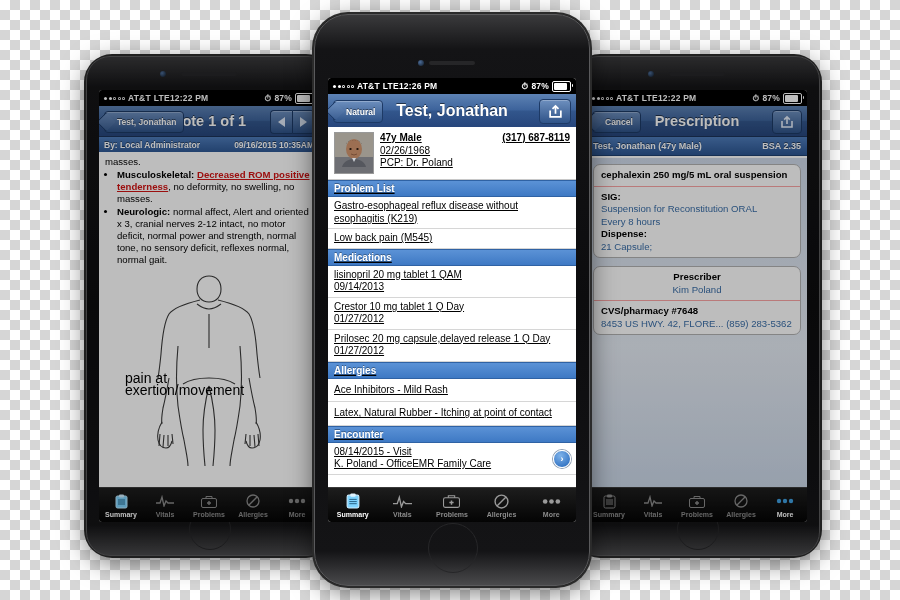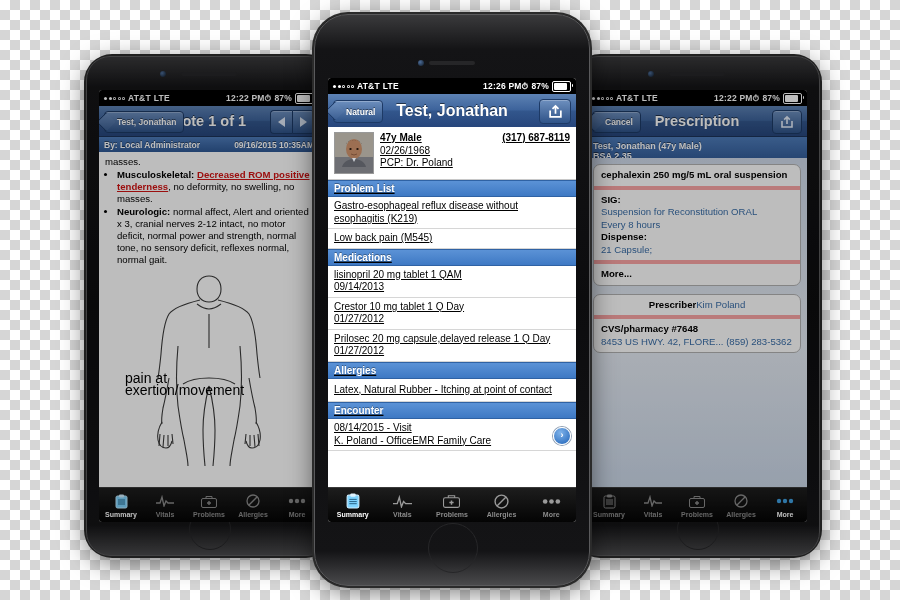--- a/index.html
+++ b/index.html
@@ -51,21 +51,21 @@
   #phone-center .camera{left:104px;top:46px;}
   #phone-center .home{left:50%;margin-left:-24px;bottom:13px;width:48px;height:48px;}
 
   
   .statusbar{height:16px;background:#000;color:#fff;display:flex;align-items:center;
              font-size:8.5px;font-weight:bold;padding:0 5px;letter-spacing:.2px;}
   .sb-left{display:flex;align-items:center;gap:3px;}
   .dots{display:flex;gap:1.5px;align-items:center;}
   .dots i{width:3px;height:3px;border-radius:50%;background:#fff;display:block;}
   .dots i.off{background:transparent;box-shadow:inset 0 0 0 .8px #fff;}
-  .sb-mid{flex:1;text-align:right;}
+  .sb-mid{flex:1;text-align:left;}
   .sb-right{display:flex;align-items:center;gap:3px;}
   .batt{width:15px;height:7px;border:1px solid #fff;border-radius:2px;position:relative;padding:1px;}
   .batt>span{display:block;height:100%;background:#fff;border-radius:1px;}
   .batt:after{content:"";position:absolute;right:-3px;top:2px;width:1.5px;height:3px;background:#fff;border-radius:0 1px 1px 0;}
 
   .navbar{height:30px;display:flex;align-items:center;justify-content:center;position:relative;
           background:linear-gradient(180deg,#5d82b4 0%,#3d639b 48%,#32568c 52%,#27467c 100%);
           border-bottom:1px solid #1b3258;color:#fff;}
   .navtitle{font-size:14.5px;font-weight:bold;text-shadow:0 -1px 0 rgba(0,0,0,.55);}
   .backbtn{position:absolute;left:5px;top:5px;height:20px;display:flex;align-items:center;
@@ -124,28 +124,28 @@
   .note{padding:4px 6px 0 6px;font-size:9.6px;line-height:12px;color:#000;}
   .note ul{margin:0;padding-left:12px;}
   .note li{margin-top:1px;}
   .hl{color:#d21414;font-weight:bold;text-decoration:underline;}
   .bodyfig{display:flex;justify-content:center;position:relative;margin-top:2px;}
   .bodylabel{position:absolute;left:26px;top:104px;font-size:14px;line-height:12px;color:#000;}
 
   
   .rx-sub{background:linear-gradient(180deg,#4e7cba,#2c5591);color:#fff;font-size:9px;font-weight:bold;
           padding:4px 6px;display:flex;justify-content:space-between;
-          text-shadow:0 -1px 0 rgba(0,0,0,.45);border-bottom:1px solid #1e3f70;flex-direction:column;}
+          text-shadow:0 -1px 0 rgba(0,0,0,.45);border-bottom:1px solid #1e3f70;}
   .rx-body{background:linear-gradient(180deg,#cfdaea,#e6ecf4 55%,#c9d6e8);padding:6px 6px;height:100%;}
   .card{background:#fff;border:1px solid #b3b3b3;border-radius:7px;overflow:hidden;margin-bottom:8px;}
-  .card .c-row{padding:4px 7px;border-bottom:4px solid #fca5a5;font-size:9.6px;line-height:12.5px;color:#000;}
+  .card .c-row{padding:4px 7px;border-bottom:1px solid #fca5a5;font-size:9.6px;line-height:12.5px;color:#000;}
   .card .c-row:last-child{border-bottom:none;}
   .c-row .lbl{font-weight:bold;}
   .c-row .blue{color:#3a6ea8;}
-  .c-row.split{display:flex;justify-content:center;align-items:center;}
+  .c-row.split{display:flex;justify-content:flex-start;align-items:center;flex-direction:column;}
   .bold{font-weight:bold;}
 </style>
 </head>
 <body>
 
 <div class="phone side" id="phone-left">
   <div class="bezel"></div>
   <div class="camera"></div>
   <div class="speaker"></div>
   <div class="home"></div>
@@ -348,23 +348,20 @@
           <div class="c-row">
             <span class="bold">cephalexin 250 mg/5 mL oral suspension</span>
           </div>
           <div class="c-row">
             <div class="lbl">SIG:</div>
             <div class="blue">Suspension for Reconstitution ORAL</div>
             <div class="blue">Every 8 hours</div>
             <div class="lbl">Dispense:</div>
             <div class="blue">21 Capsule;</div>
           </div>
-          <div class="c-row">
-            <span class="bold">More...</span>
-          </div>
         </div>
 
         <div class="card">
           <div class="c-row split">
             <span class="bold">Prescriber</span>
             <span class="blue">Kim Poland</span>
           </div>
           <div class="c-row">
             <div class="bold">CVS/pharmacy #7648</div>
             <div class="split">
@@ -514,20 +511,23 @@
       <div class="row">
         <div>Crestor 10 mg tablet 1 Q Day</div>
         <div>01/27/2012</div>
       </div>
       <div class="row">
         <div>Prilosec 20 mg capsule,delayed release 1 Q Day</div>
         <div>01/27/2012</div>
       </div>
 
       <div class="sect-head">Allergies</div>
+      <div class="row" style="padding-top:5px;padding-bottom:5px">
+        <div>Ace Inhibitors - Mild Rash</div>
+      </div>
       <div class="row" style="padding-top:5px;padding-bottom:5px;white-space:nowrap">
         <div>Latex, Natural Rubber - Itching at point of contact</div>
       </div>
 
       <div class="sect-head">Encounter</div>
       <div class="row">
         <div>08/14/2015 - Visit</div>
         <div>K. Poland - OfficeEMR Family Care</div>
         <div class="disc">›</div>
       </div>

